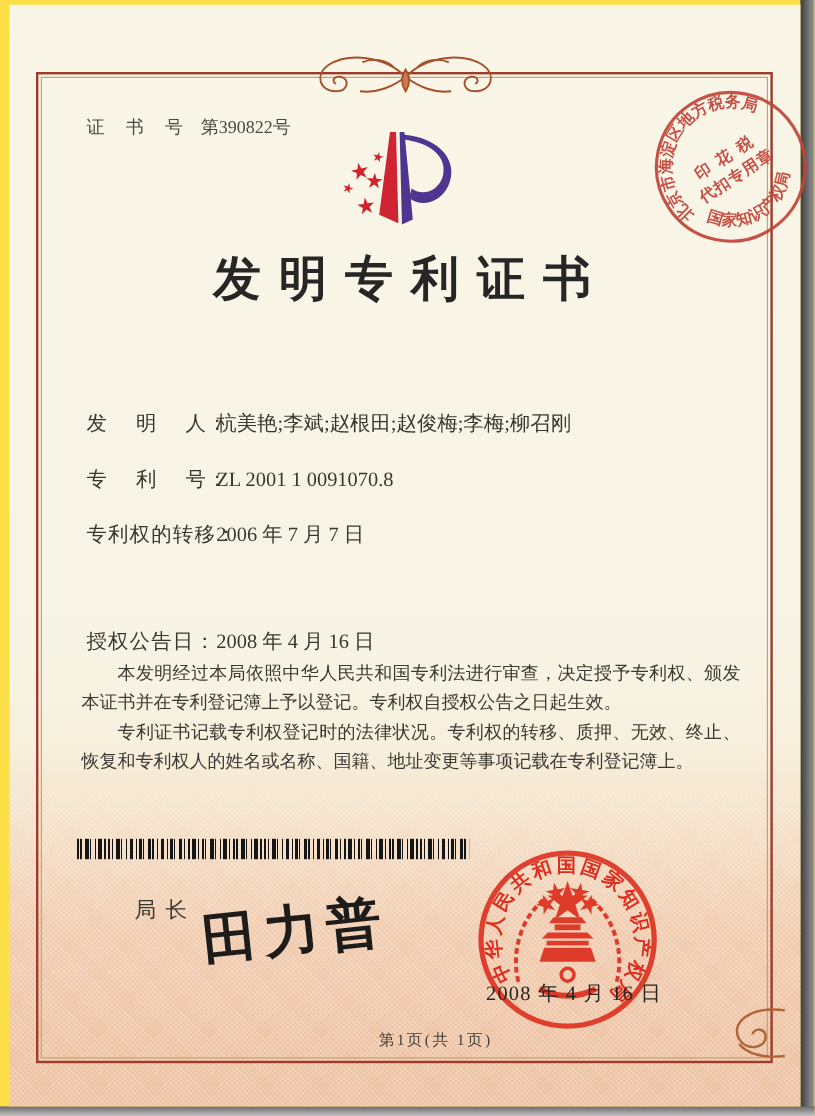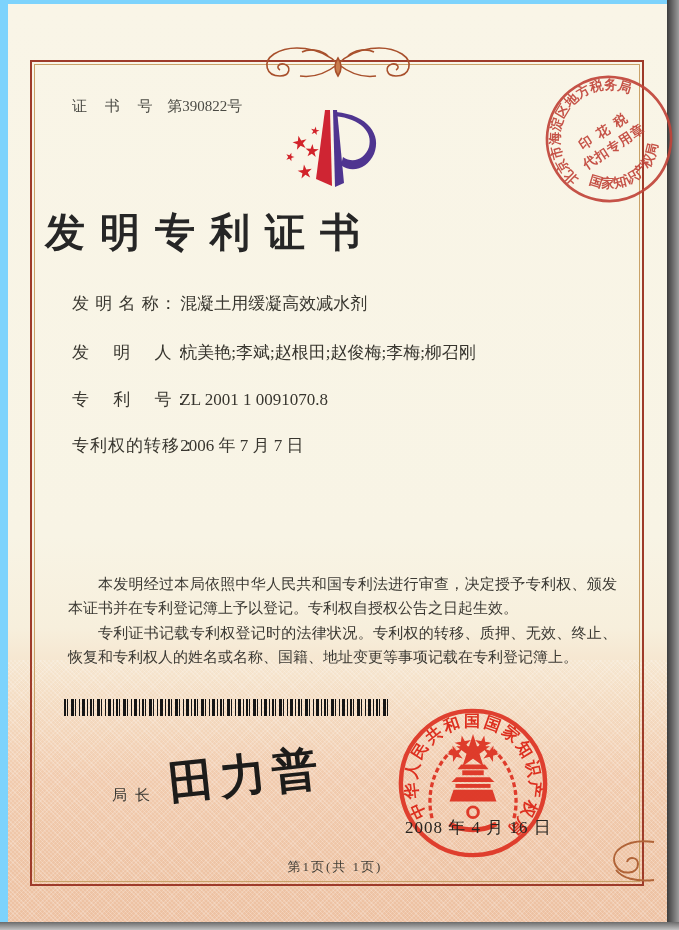--- a/index.html
+++ b/index.html
@@ -1,18 +1,18 @@
 <!DOCTYPE html>
 <html><head>
 <meta charset="utf-8">
 <style>
   html,body{margin:0;padding:0;}
   #canvas{
     position:relative; width:679px; height:930px; overflow:hidden;
-    background:#7dd3fc;
+    background:#fde047;
     font-family:"Liberation Serif","DejaVu Serif",serif;
   }
   .edge-right{position:absolute; right:0; top:0; width:12px; height:100%;
     background:linear-gradient(90deg,#3c3c3c,#9c9c9c);}
   .edge-bottom{position:absolute; bottom:0; left:0; width:100%; height:8px;
     background:linear-gradient(0deg,#c2c2c2,#6b6b6b);}
   .paper{
     position:absolute; left:8px; top:4px; width:659px; height:918px;
     background:linear-gradient(180deg,
       #f9f5e7 0%, #f8f4e5 58%, #f7efdc 68%, #f4dcc2 76%,
@@ -28,56 +28,56 @@
   .frame{
     position:absolute; left:30px; top:60px; width:610px; height:822px;
     border:2px solid #9e3b2a;
     outline:1px solid #c9a268; outline-offset:-5px;
   }
   .cert-no{position:absolute; left:72px; top:97px; font-size:15px; color:#4a4a44;}
   .cert-no .lab{letter-spacing:7px; margin-right:4px;}
   .logo{position:absolute; left:274px; top:101px; width:150px; height:104px;}
   .ornament-top{position:absolute; left:182px; top:40px; width:312px; height:48px;}
   .title{
-    position:absolute; left:30px; top:205px; width:610px; text-align:left;
+    position:absolute; left:30px; top:205px; width:610px; text-align:center;
     font-size:40px; font-weight:bold; color:#262626;
     letter-spacing:15px; text-indent:15px;
   }
   .frow{position:absolute; left:72px; white-space:nowrap; font-size:17px; color:#38362f;}
   .frow .flab{display:inline-block; width:104px; letter-spacing:1px;}
   .body-block{
-    position:absolute; left:68px; top:572px; width:549px;
+    position:absolute; left:68px; top:550px; width:549px;
     font-size:15px; line-height:1.62; color:#3b3933; text-align:justify;
   }
   .body-block p{margin:0; text-indent:2em;}
   .barcode{
     position:absolute; left:64px; top:699px; width:327px; height:17px;
     background:repeating-linear-gradient(90deg,
       #151515 0 2px, transparent 2px 3px,
       #151515 3px 4px, transparent 4px 7px,
       #151515 7px 10px, transparent 10px 11px,
       #151515 11px 12px, transparent 12px 15px,
       #151515 15px 16px, transparent 16px 18px,
       #151515 18px 21px, transparent 21px 23px,
       #151515 23px 24px, transparent 24px 26px);
   }
-  .director-label{position:absolute; left:112px; top:786px; font-size:15px;
+  .director-label{position:absolute; left:112px; top:746px; font-size:18px;
     letter-spacing:8px; color:#3a3832;}
   .director-signature{
     position:absolute; left:168px; top:745px; font-size:46px; font-weight:bold;
     color:#1d1c1a; transform:rotate(-6deg); letter-spacing:6px;
   }
   .seal{position:absolute; left:395px; top:705px; width:156px; height:156px;}
   .seal-date{position:absolute; left:405px; top:816px; font-size:17px;
     color:#272521; letter-spacing:1px; z-index:6;}
   .tax-stamp{position:absolute; left:543px; top:73px; width:132px; height:132px;
     transform:rotate(-33deg); opacity:.92; z-index:5;}
   .corner-flourish{position:absolute; left:596px; top:836px; width:64px; height:48px;}
   .footer{position:absolute; left:30px; top:858px; width:610px; text-align:center;
-    font-size:13px; color:#413e37; letter-spacing:2px;}
+    font-size:13px; color:#413e37; letter-spacing:2px;padding-left:28px;}
 </style>
 </head>
 <body>
 
 <div id="canvas">
   <div class="edge-right"></div>
   <div class="edge-bottom"></div>
 
   <div class="paper"></div>
   <div class="texture"></div>
@@ -125,35 +125,35 @@
     <g transform="rotate(-22 65 65)" fill="#c1453a" font-weight="bold">
       <text font-size="13"><textPath href="#taxTop" startOffset="2">北京市海淀区地方税务局</textPath></text>
     </g>
     <text font-size="13" fill="#c1453a" font-weight="bold"><textPath href="#taxBottom" startOffset="27">国家知识产权局</textPath></text>
     <text x="65" y="60" text-anchor="middle" font-size="13" fill="#c1453a" font-weight="bold" letter-spacing="2">印 花 税</text>
     <text x="65" y="78" text-anchor="middle" font-size="13" fill="#c1453a" font-weight="bold" letter-spacing="1">代扣专用章</text>
   </svg>
 
   <div class="title">发明专利证书</div>
 
-  <div class="frow" style="top:292px">
-    <span class="flab">发 明 名 称：</span>
-    <span>混凝土用缓凝高效减水剂</span>
-  </div>
   <div class="frow" style="top:341px">
     <span class="flab">发　 明　 人：</span>
     <span>杭美艳;李斌;赵根田;赵俊梅;李梅;柳召刚</span>
   </div>
   <div class="frow" style="top:388px">
     <span class="flab">专　 利　 号：</span>
     <span>ZL 2001 1 0091070.8</span>
   </div>
   <div class="frow" style="top:434px">
     <span class="flab">专利权的转移：</span>
     <span>2006 年 7 月 7 日</span>
+  </div>
+  <div class="frow" style="top:523px">
+    <span class="flab">授权公告日：</span>
+    <span>2008 年 4 月 16 日</span>
   </div>
 
   <div class="body-block">
     <p>本发明经过本局依照中华人民共和国专利法进行审查，决定授予专利权、颁发本证书并在专利登记簿上予以登记。专利权自授权公告之日起生效。</p>
     <p>专利证书记载专利权登记时的法律状况。专利权的转移、质押、无效、终止、恢复和专利权人的姓名或名称、国籍、地址变更等事项记载在专利登记簿上。</p>
   </div>
 
   <div class="barcode"></div>
 
   <div class="director-label">局长</div>

